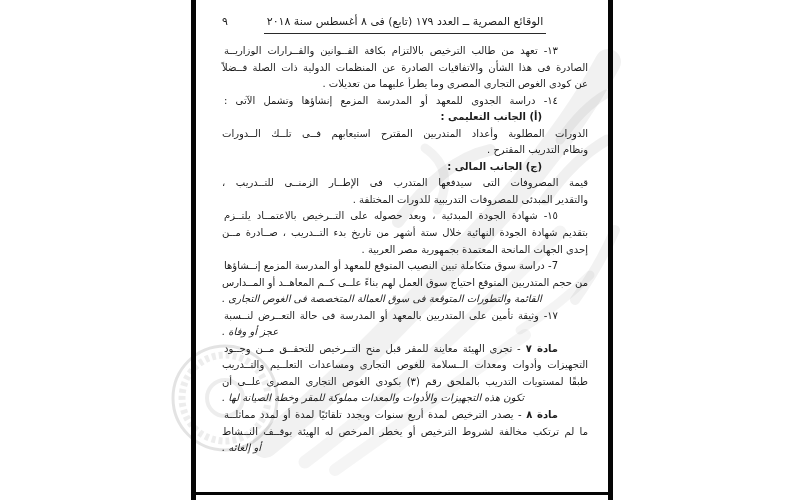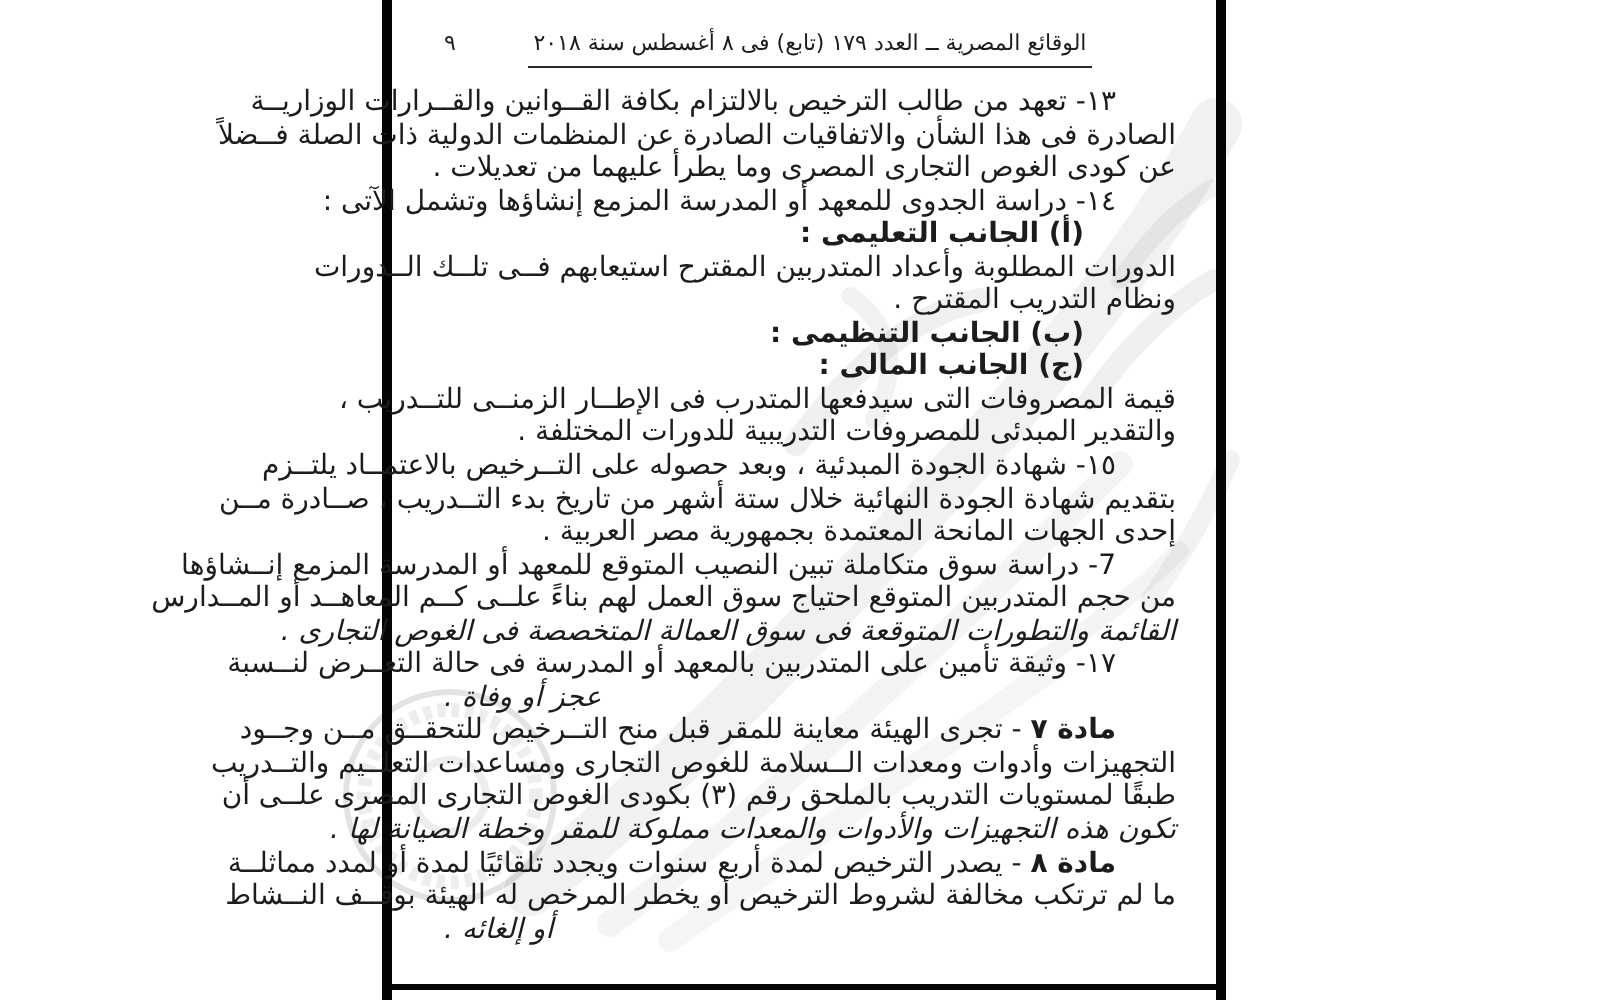--- a/index.html
+++ b/index.html
@@ -49,32 +49,32 @@
     border-bottom: 1.5px solid #2a2a2a;
     padding: 0 3px 4px 3px;
   }
   .page-num {
     position: absolute;
     left: 0; top: 0;
   }
   .lines { margin-top: 9px; }
   .line {
     direction: rtl;
-    font-size: 14px;
+    font-size: 10px;
     line-height: 16.55px;
     height: 16.55px;
     white-space: nowrap;
     overflow: visible;
   }
   .line.stretch { text-align: justify; text-align-last: justify; }
   .line.first   { text-align: justify; text-align-last: justify; padding-left: 2px; padding-right: 30px; }
   .line.heading { text-align: right; padding-right: 46px; font-weight: bold; }
   .line.center  { text-align: right; }
   .line.left    { text-align: left; font-style: italic; }
-  .line.right-indent { text-align: left; padding-left: 30px; }
+  .line.right-indent { text-align: right; padding-left: 30px; }
   .b { font-weight: bold; }
   .u { text-underline-offset: 2.5px; }
 </style>
 </head>
 <body>
 
 <div class="stage">
 
   <svg class="wm" viewBox="0 0 800 500" xmlns="http://www.w3.org/2000/svg" aria-hidden="true">
     <g fill="none" stroke="#000000" stroke-linecap="round">
@@ -105,21 +105,20 @@
       <span class="header-title">الوقائع المصرية ــ العدد ١٧٩ (تابع) فى ٨ أغسطس سنة ٢٠١٨</span>
     </div>
     <div class="lines">
         <div class="line first"><span>١٣- تعهد من طالب الترخيص بالالتزام بكافة القــوانين والقــرارات الوزاريــة</span></div>
         <div class="line stretch"><span>الصادرة فى هذا الشأن والاتفاقيات الصادرة عن المنظمات الدولية ذات الصلة فــضلاً</span></div>
         <div class="line right-indent"><span>عن كودى الغوص التجارى المصرى وما يطرأ عليهما من تعديلات .</span></div>
         <div class="line first"><span>١٤- </span><span class="u">دراسة الجدوى للمعهد أو المدرسة المزمع إنشاؤها وتشمل الآتى :</span></div>
         <div class="line heading"><span class="b">(أ) </span><span class="b u">الجانب التعليمى</span><span class="b"> :</span></div>
         <div class="line stretch"><span>الدورات المطلوبة وأعداد المتدربين المقترح استيعابهم فــى تلــك الــدورات</span></div>
         <div class="line center"><span>ونظام التدريب المقترح .</span></div>
-        <div class="line heading"><span class="b">(ب) </span><span class="b u">الجانب التنظيمى</span><span class="b"> :</span></div>
         <div class="line heading"><span class="b">(ج) </span><span class="b u">الجانب المالى</span><span class="b"> :</span></div>
         <div class="line stretch"><span>قيمة المصروفات التى سيدفعها المتدرب فى الإطــار الزمنــى للتــدريب ،</span></div>
         <div class="line center"><span>والتقدير المبدئى للمصروفات التدريبية للدورات المختلفة .</span></div>
         <div class="line first"><span>١٥- شهادة الجودة المبدئية ، وبعد حصوله على التــرخيص بالاعتمــاد يلتــزم</span></div>
         <div class="line stretch"><span>بتقديم شهادة الجودة النهائية خلال ستة أشهر من تاريخ بدء التــدريب ، صــادرة مــن</span></div>
         <div class="line center"><span>إحدى الجهات المانحة المعتمدة بجمهورية مصر العربية .</span></div>
         <div class="line first"><span>7- دراسة سوق متكاملة تبين النصيب المتوقع للمعهد أو المدرسة المزمع إنــشاؤها</span></div>
         <div class="line stretch"><span>من حجم المتدربين المتوقع احتياج سوق العمل لهم بناءً علــى كــم المعاهــد أو المــدارس</span></div>
         <div class="line left"><span>القائمة والتطورات المتوقعة فى سوق العمالة المتخصصة فى الغوص التجارى .</span></div>
         <div class="line first"><span>١٧- وثيقة تأمين على المتدربين بالمعهد أو المدرسة فى حالة التعــرض لنــسبة</span></div>

